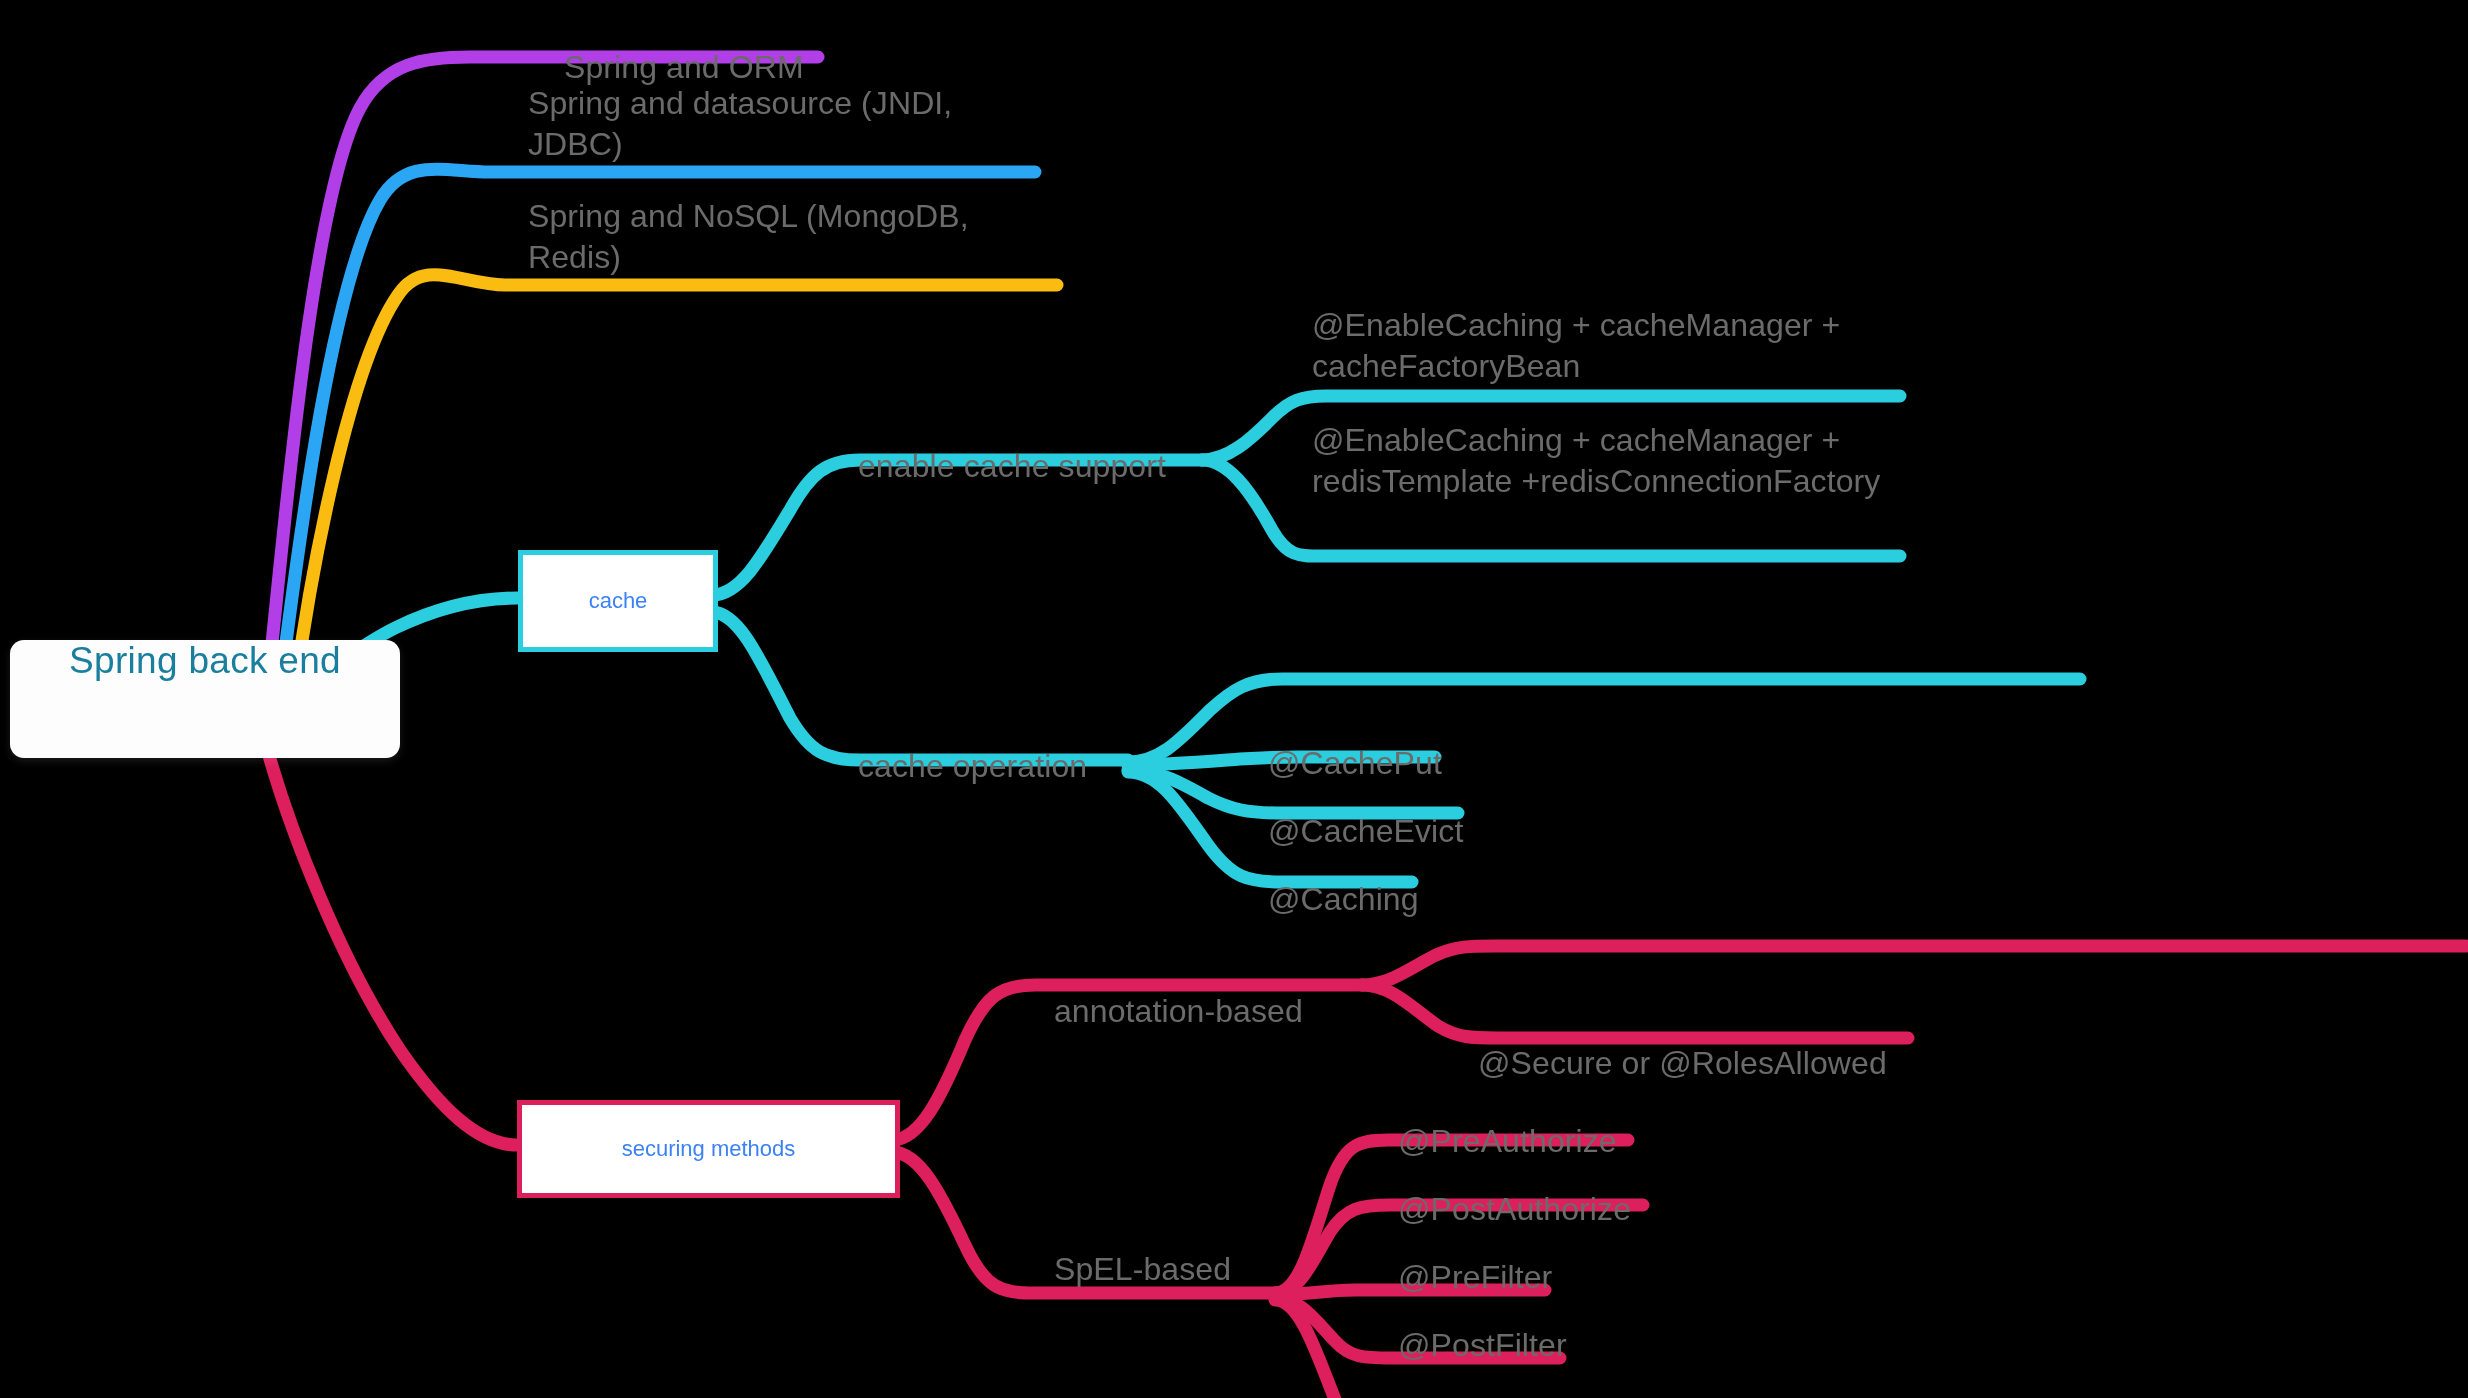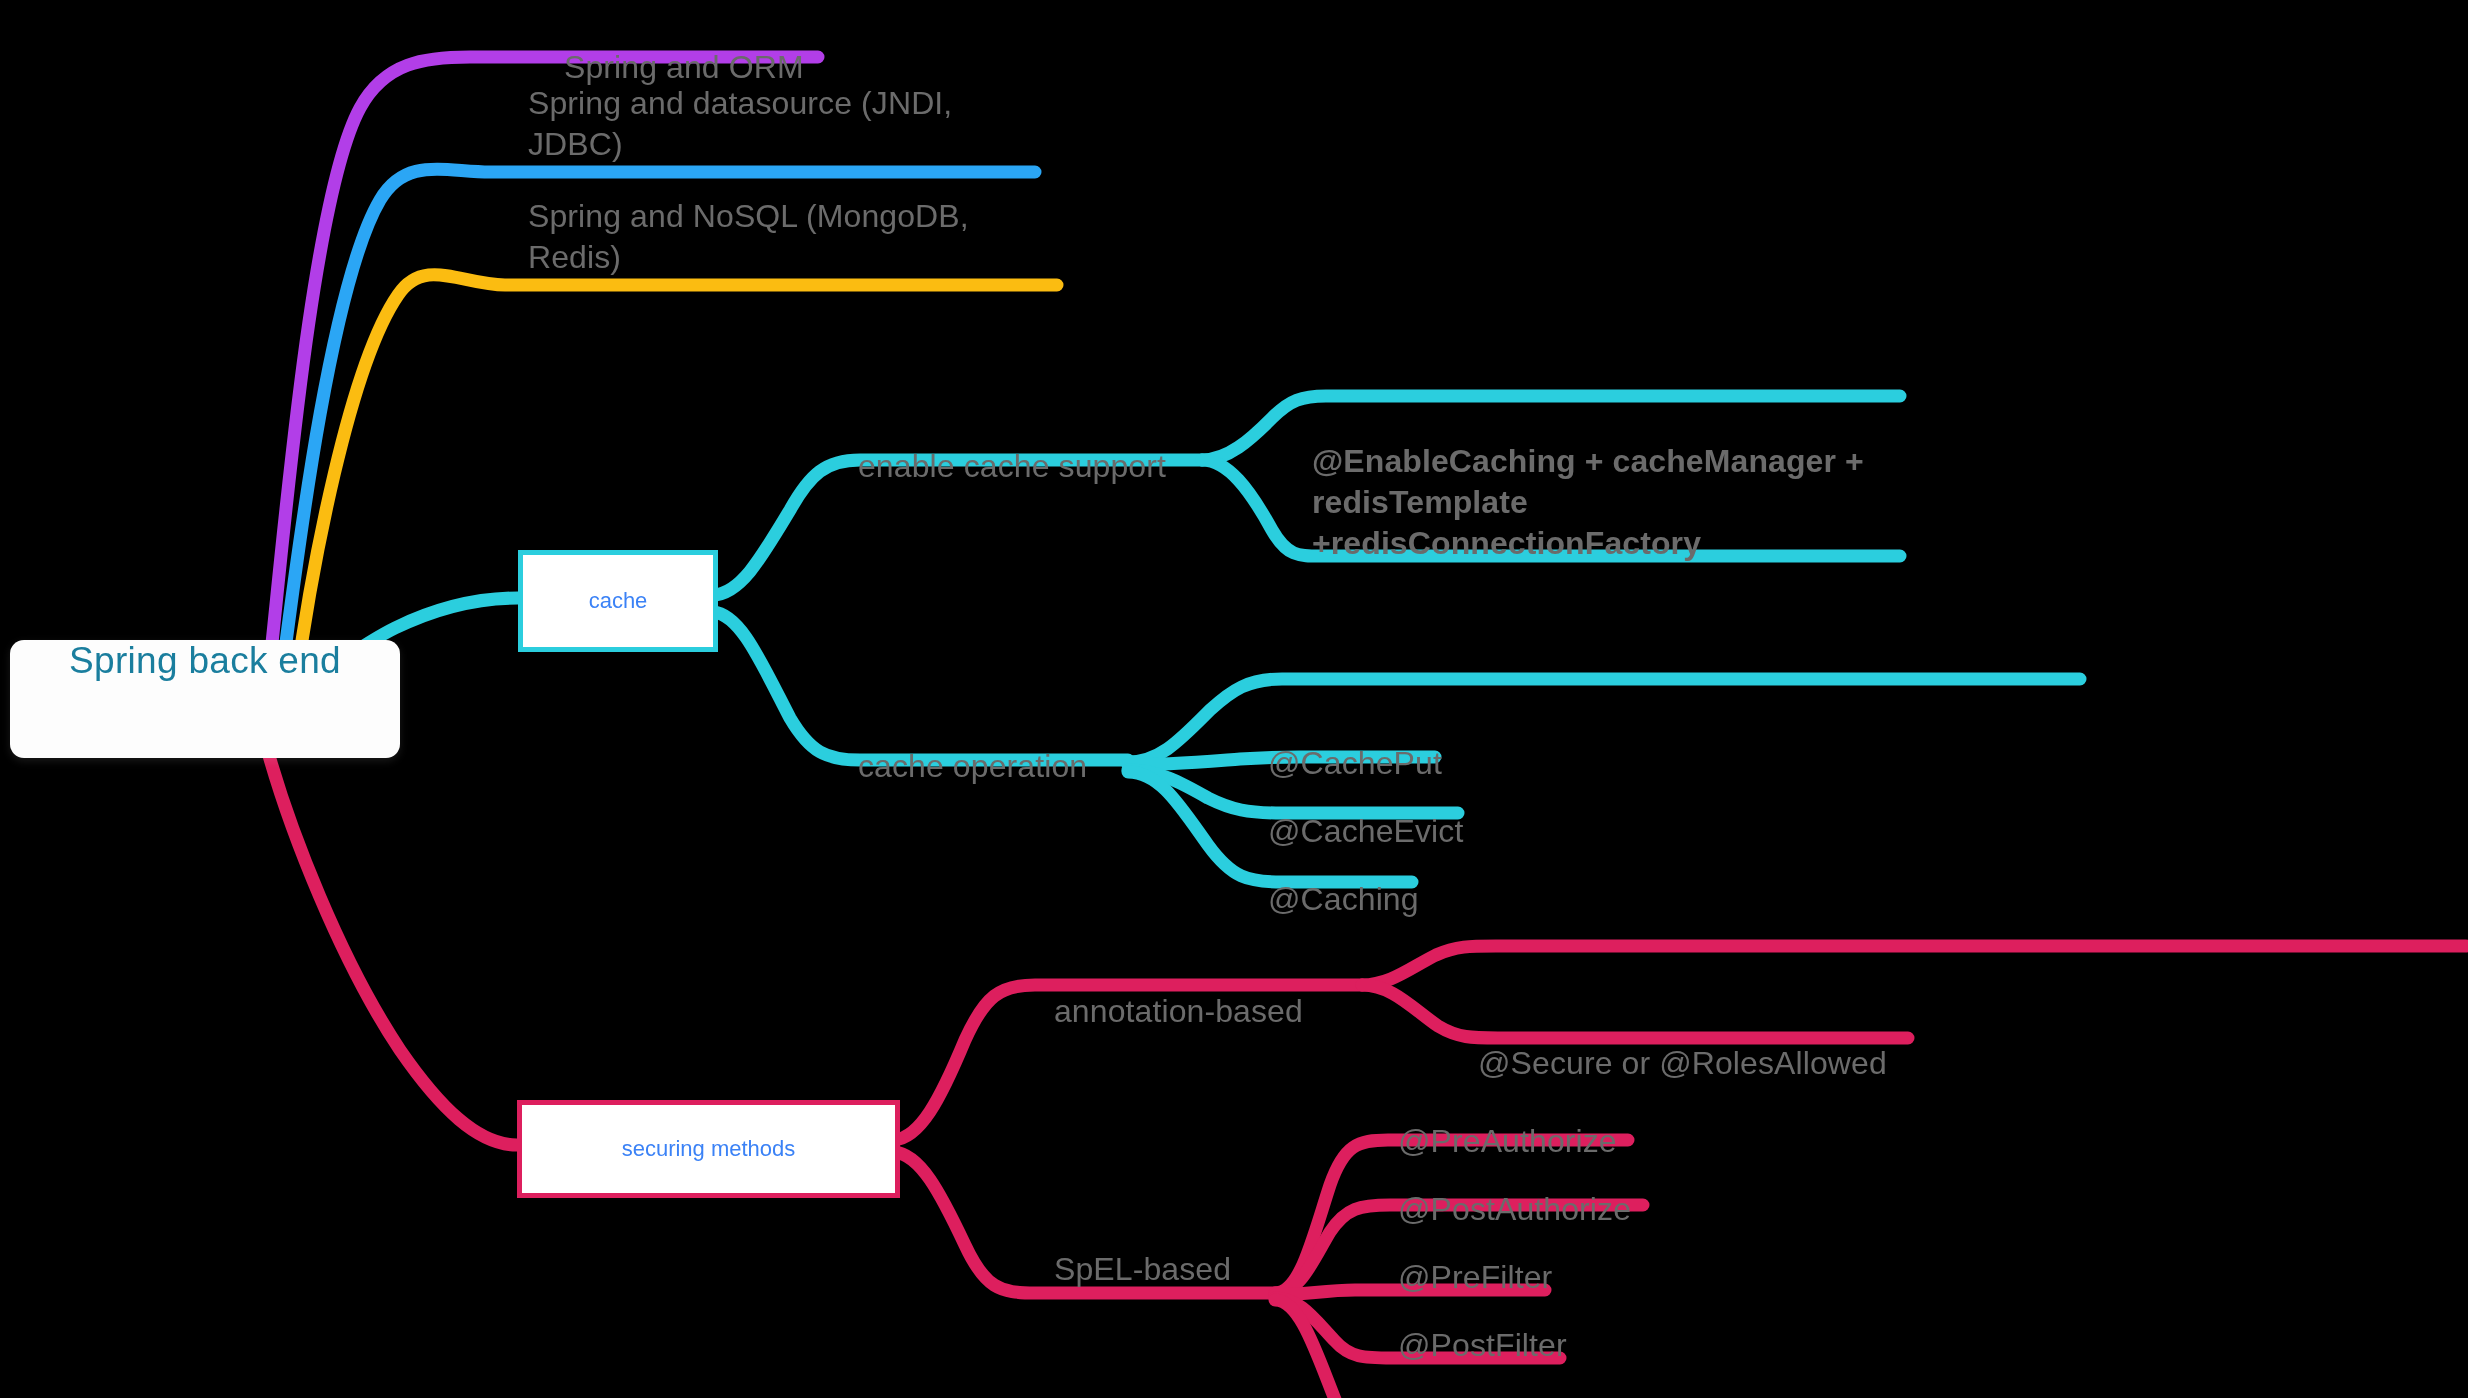--- a/index.html
+++ b/index.html
@@ -124,22 +124,25 @@
   </div>
 
   <div class="box-node box-cache" style="left:518px; top:550px; width:190px; height:92px;">
     <span>cache</span>
   </div>
 
   <div class="node-label" style="left:822px; top:405px;">
     <span>enable cache support</span>
   </div>
 
-
-  <div class="node-label wrap" style="left:1312px; top:441px; width:580px;font-weight:bold;">
+  <div class="node-label wrap" style="left:1312px; top:305px; width:580px;">
+    <span>@EnableCaching + cacheManager + cacheFactoryBean</span>
+  </div>
+
+  <div class="node-label wrap" style="left:1312px; top:420px; width:580px;">
     <span>@EnableCaching + cacheManager + redisTemplate +redisConnectionFactory</span>
   </div>
 
   <div class="node-label" style="left:822px; top:705px;">
     <span>cache operation</span>
   </div>
 
   <div class="node-label clipped-label" style="left:1952px; top:626px;">
     <span></span>
   </div>

